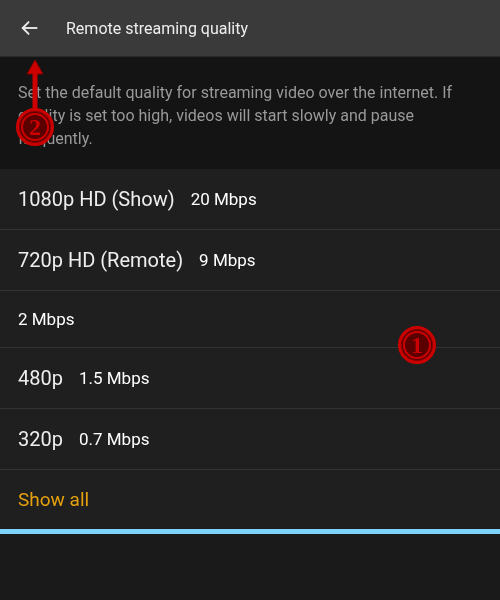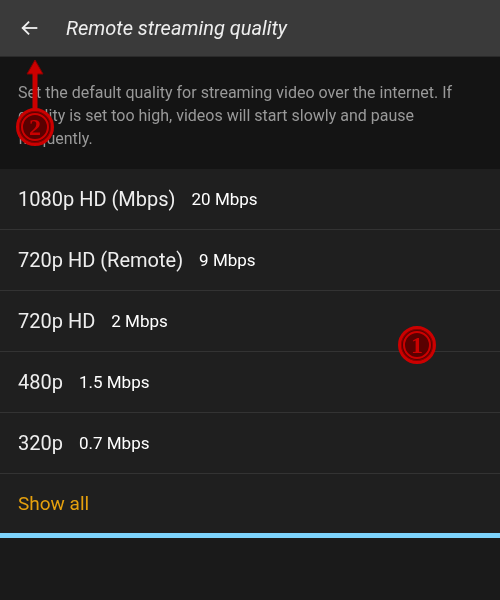--- a/index.html
+++ b/index.html
@@ -34,24 +34,23 @@
       margin-right: 24px;
     }
     .back-btn svg {
       width: 22px;
       height: 22px;
       stroke: #eee;
       stroke-width: 2;
       fill: none;
     }
     .title {
-      font-size: 20px;
+      font-size: 16px;
       font-weight: 400;
       color: #eee;
-      font-style: italic;
     }
     .description {
       padding: 24px 18px 18px;
       font-size: 16px;
       line-height: 1.45;
       color: #999;
       background: #141414;
     }
     .options {
       background: #1f1f1f;
@@ -139,29 +138,28 @@
       <polyline points="11 5 4 12 11 19"></polyline>
     </svg>
   </div>
   <div class="title">Remote streaming quality</div>
 </div>
 
 <div class="description">Set the default quality for streaming video over the internet. If quality is set too high, videos will start slowly and pause frequently.</div>
 
 <div class="options">
   <div class="option">
-    <span class="opt-label">1080p HD (Mbps)</span>
+    <span class="opt-label">1080p HD (Show)</span>
     <span class="opt-detail">20 Mbps</span>
   </div>
   <div class="option">
     <span class="opt-label">720p HD (Remote)</span>
     <span class="opt-detail">9 Mbps</span>
   </div>
   <div class="option">
-    <span class="opt-label">720p HD</span>
     <span class="opt-detail">2 Mbps</span>
   </div>
   <div class="option">
     <span class="opt-label">480p</span>
     <span class="opt-detail">1.5 Mbps</span>
   </div>
   <div class="option">
     <span class="opt-label">320p</span>
     <span class="opt-detail">0.7 Mbps</span>
   </div>

